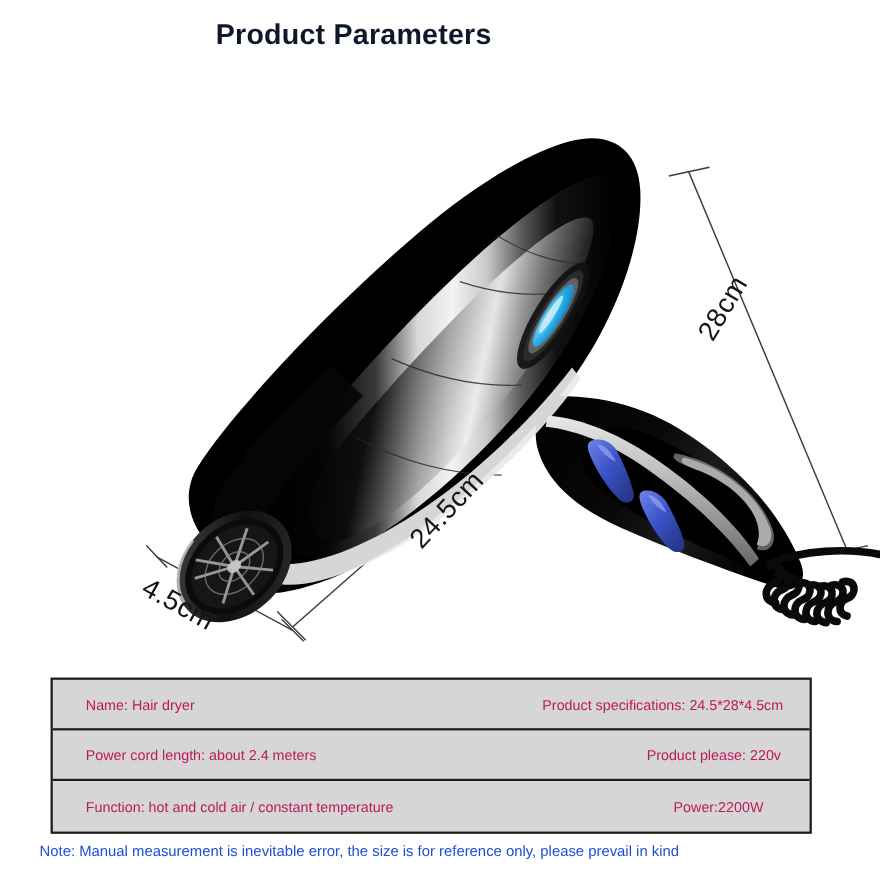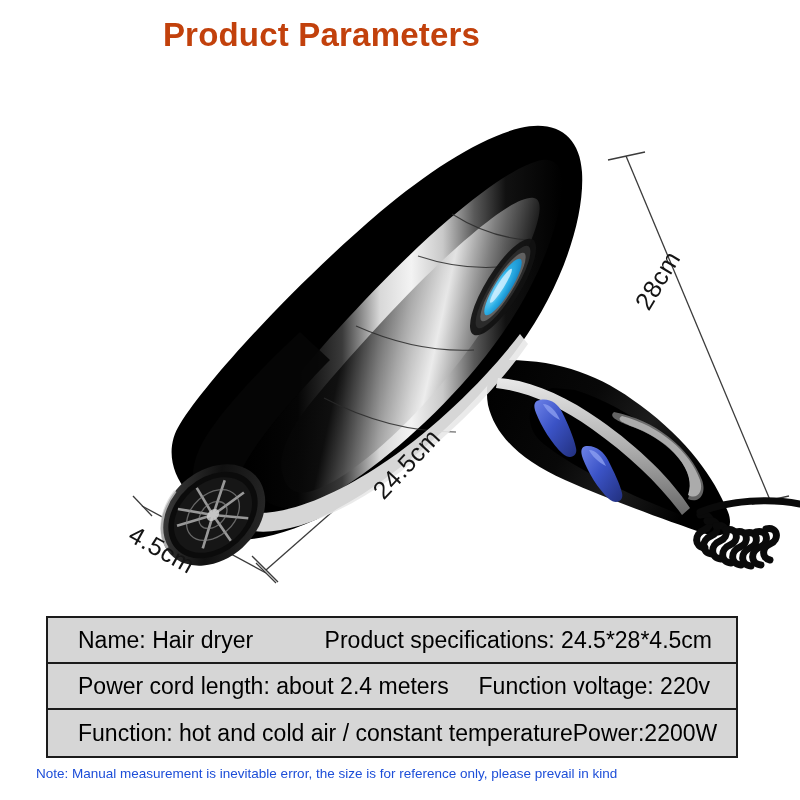--- a/index.html
+++ b/index.html
@@ -16,24 +16,24 @@
     color: #111111;
   }
 
   
   #page-title {
     position: absolute;
     left: 0;
     top: 16px;
     width: 643px;
     text-align: center;
-    font-size: 33px;
+    font-size: 26px;
     font-weight: bold;
     letter-spacing: 0.2px;
-    color: #c2410c;
+    color: #0f172a;
   }
 
   
   #product-figure {
     position: absolute;
     left: 0;
     top: 60px;
     width: 800px;
     height: 545px;
   }
@@ -84,37 +84,37 @@
     align-items: center;
     height: 46px;
     border-bottom: 2px solid #1b1b1b;
     box-sizing: border-box;
   }
   .spec-row:last-child {
     border-bottom: none;
     border-radius: 19px;
   }
   .spec-cell {
-    font-size: 23px;
-    color: #000000;
+    font-size: 13px;
+    color: #be185d;
     white-space: nowrap;
   }
   .spec-cell.left {
     padding-left: 30px;
     flex: 0 0 auto;
   }
   .spec-cell.right {
     margin-left: auto;
     padding-right: 24px;
     flex: 0 0 auto;
     text-align: center;
   }
   
   #spec-row-2 .right { padding-right: 26px; }
-  #spec-row-3 .right { padding-right: 113px; }
+  #spec-row-3 .right { padding-right: 42px; }
 
   
   #footnote {
     position: absolute;
     left: 36px;
     top: 766px;
     font-size: 13.5px;
     color: #1d4ed8;
     white-space: nowrap;
   }
@@ -370,21 +370,21 @@
 
 <div id="spec-table">
 
   <div class="spec-row" id="spec-row-1">
     <div class="spec-cell left">Name: Hair dryer</div>
     <div class="spec-cell right">Product specifications: 24.5*28*4.5cm</div>
   </div>
 
   <div class="spec-row" id="spec-row-2">
     <div class="spec-cell left">Power cord length: about 2.4 meters</div>
-    <div class="spec-cell right">Function voltage: 220v</div>
+    <div class="spec-cell right">Product please: 220v</div>
   </div>
 
   <div class="spec-row" id="spec-row-3">
     <div class="spec-cell left">Function: hot and cold air / constant temperature</div>
     <div class="spec-cell right">Power:2200W</div>
   </div>
 
 </div>
 
 <div id="footnote">Note: Manual measurement is inevitable error, the size is for reference only, please prevail in kind</div>

